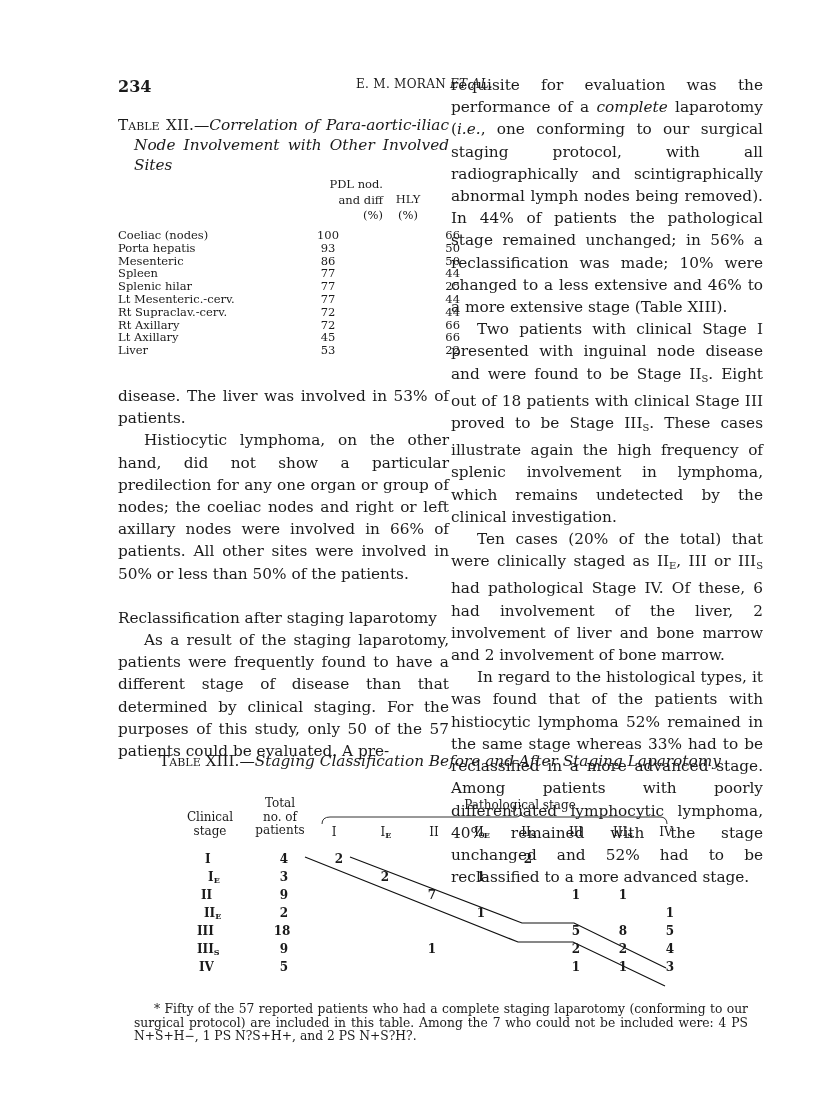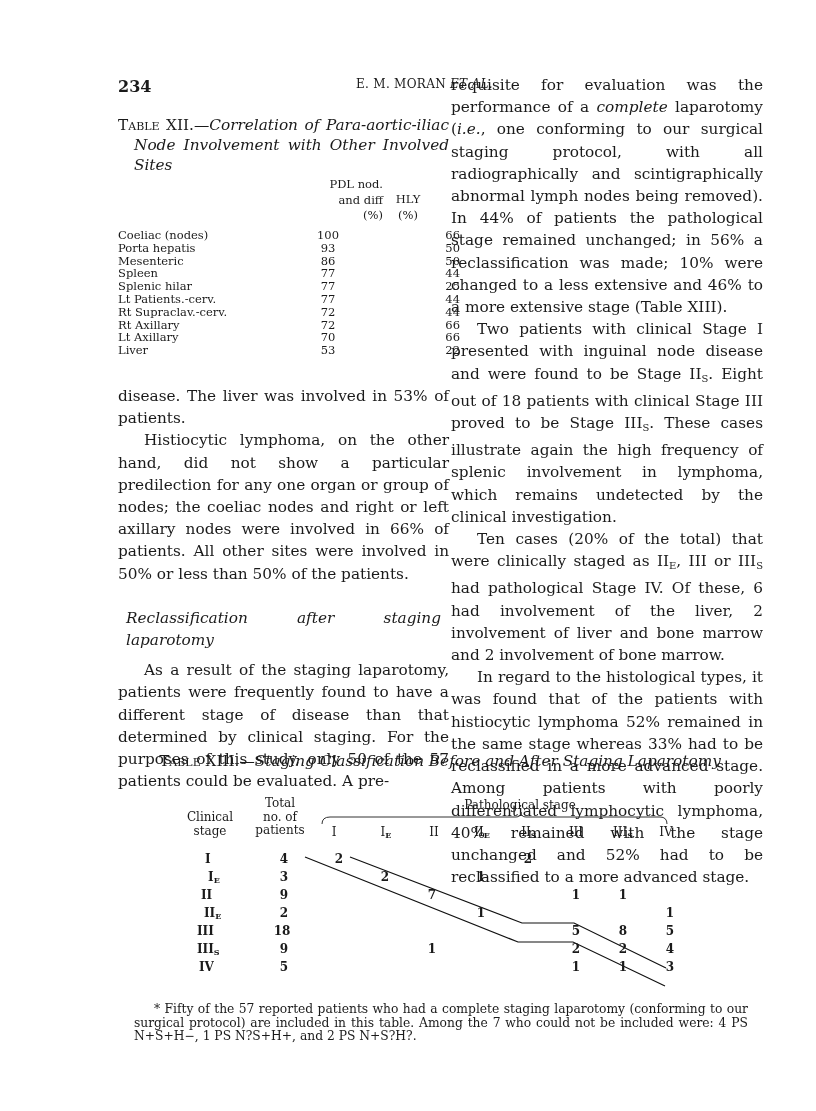--- a/index.html
+++ b/index.html
@@ -24,21 +24,21 @@
   .t12 { position:absolute; left:118px; top:177px; width:330px; font-size:11.5px; line-height:15.5px; font-family:"DejaVu Serif", serif; }
   .t12 .hdr { position:relative; height:52px; }
   .t12 .hdr .h1 { position:absolute; left:155px; width:110px; text-align:right; top:0; }
   .t12 .hdr .h2 { position:absolute; left:245px; width:90px; text-align:center; top:15px; }
   .t12 .row { position:relative; height:12.8px; line-height:12.8px; }
   .t12 .row span { position:absolute; }
   .t12 .row .site { left:0; }
   .t12 .row .v1 { left:155px; width:110px; text-align:center; }
   .t12 .row .v2 { left:252px; width:90px; text-align:right; }
 
-  .subhead { font-style:italic; margin:8px; }
+  .subhead { margin:0; }
 
   
   .t13cap { position:absolute; left:150px; top:752px; width:580px; text-align:center; font-size:15.3px; line-height:19px; }
   .t13cap i { font-style:italic; }
   .t13 { position:absolute; left:0; top:0; width:816px; height:1111px; font-size:12px; }
   .t13 .cell { position:absolute; text-align:center; width:40px; margin-left:-20px; font-weight:bold; }
   .t13 .lbl { position:absolute; text-align:center; font-size:12px; line-height:13.5px; }
   .t13 .clin { position:absolute; font-weight:bold; }
   sub.s { font-size:8px; vertical-align:-2px; font-weight:bold; }
   .txtsub { font-size:10px; vertical-align:-3px; }
@@ -89,37 +89,37 @@
       <span class="site">Spleen</span>
       <span class="v1">77</span>
       <span class="v2">44</span>
     </div>
   <div class="row">
       <span class="site">Splenic hilar</span>
       <span class="v1">77</span>
       <span class="v2">25</span>
     </div>
   <div class="row">
-      <span class="site">Lt Patients.-cerv.</span>
+      <span class="site">Lt Mesenteric.-cerv.</span>
       <span class="v1">77</span>
       <span class="v2">44</span>
     </div>
   <div class="row">
       <span class="site">Rt Supraclav.-cerv.</span>
       <span class="v1">72</span>
       <span class="v2">44</span>
     </div>
   <div class="row">
       <span class="site">Rt Axillary</span>
       <span class="v1">72</span>
       <span class="v2">66</span>
     </div>
   <div class="row">
       <span class="site">Lt Axillary</span>
-      <span class="v1">70</span>
+      <span class="v1">45</span>
       <span class="v2">66</span>
     </div>
   <div class="row">
       <span class="site">Liver</span>
       <span class="v1">53</span>
       <span class="v2">22</span>
     </div>
 </div>
 
 <div class="col col-left" style="top:385px;">

